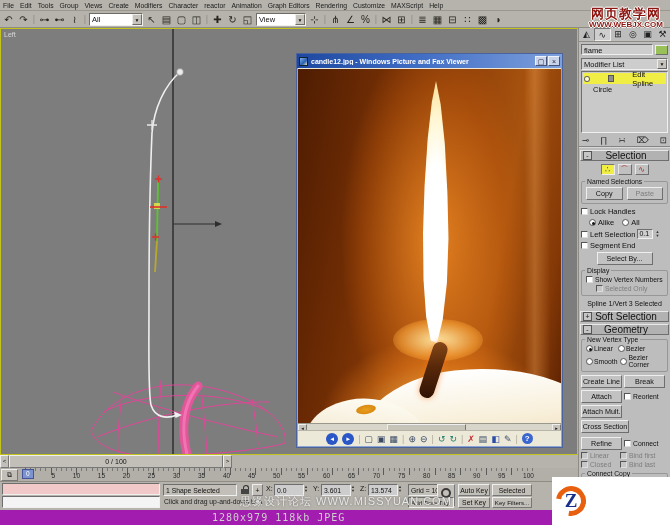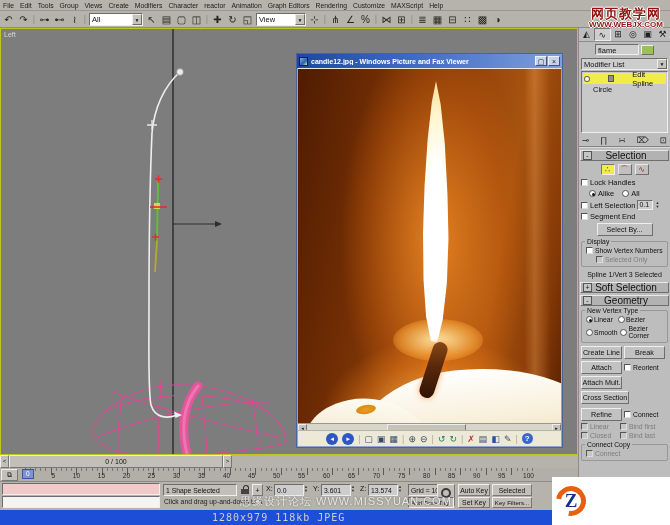--- a/index.html
+++ b/index.html
@@ -23,21 +23,21 @@
   
   .viewport { position:absolute; left:0; top:28px; width:578px; height:427px; background:#7d7d7d; border:1px solid #c3c31d; }
   .vplabel { position:absolute; left:3px; top:2px; font-size:7px; color:#d8d8d8; z-index:2; }
   .viewport svg { position:absolute; left:0; top:0; }
 
   
   .cmdpanel { position:absolute; left:578px; top:28px; width:92px; height:497px; background:#bdbdbd; border-left:1px solid #8f8c84; overflow:hidden; font-size:7.5px; }
   .tabs { display:flex; height:14px; border-bottom:1px solid #8f8c84; }
   .tabs span { flex:1; text-align:center; font-size:9px; line-height:13px; color:#222; }
   [data-name="tab-modify"] { background:#cecece; border:1px solid; border-color:#777 #eee #eee #777; }
-  .namerow { display:flex; align-items:center; gap:2px; padding:2px 16px; }
+  .namerow { display:flex; align-items:center; gap:2px; padding:2px 2px; }
   .namefield { flex:1; height:11px; background:#cdcdcd; border:1px solid; border-color:#6e6e6e #efefef #efefef #6e6e6e; font-size:7.5px; padding:1px 2px; }
   .colorswatch { width:13px; height:10px; background:#9ac05a; border:1px solid; border-color:#efefef #6e6e6e #6e6e6e #efefef; }
   .modlist { margin:1px 2px; height:12px; background:#cdcdcd; border:1px solid; border-color:#6e6e6e #efefef #efefef #6e6e6e; display:flex; align-items:center; padding-left:2px; font-size:7.5px; }
   .modlist .dda { margin-left:auto; width:10px; height:10px; background:#c6c3bc; border:1px solid; border-color:#eee #666 #666 #eee; font-size:5px; text-align:center; line-height:9px; }
   .stack { margin:1px 2px; height:62px; background:#c9c9c9; border:1px solid; border-color:#6e6e6e #efefef #efefef #6e6e6e; padding:1px; }
   .stackrow { display:flex; align-items:center; gap:18px; height:11px; padding:0 1px; }
   .stackrow.sel { background:#f0ee45; }
   .bulb { width:6px; height:6px; border-radius:50%; background:#fdfdd0; border:1px solid #666; }
   .modico { width:7px; height:7px; background:#8f8f8f; border:1px solid #555; }
   .stackrow .lbl { font-size:7.5px; }
@@ -118,21 +118,21 @@
   .wfield { background:#cdcdcd; border:1px solid; border-color:#6e6e6e #efefef #efefef #6e6e6e; font-size:6.8px; display:flex; align-items:center; padding:0 2px; }
   .raised { background:#c2bfb8; border:1px solid; border-color:#eee #777 #777 #eee; font-size:6.8px; display:flex; align-items:center; justify-content:center; }
   .coordlbl { position:absolute; font-size:7px; top:3px; }
   .lockicon { position:absolute; width:9px; height:10px; }
   .lockicon::before { content:""; position:absolute; left:2px; top:0; width:4px; height:4px; border:1.4px solid #333; border-bottom:none; border-radius:3px 3px 0 0; }
   .lockicon::after { content:""; position:absolute; left:0; top:4px; width:8px; height:5px; background:#444; }
   .keybtn { position:absolute; left:437px; top:2px; width:18px; height:22px; background:#c2bfb8; border:1px solid; border-color:#eee #777 #777 #eee; }
   .keybtn::before { content:""; position:absolute; left:3px; top:3px; width:6px; height:6px; border:2px solid #3a3a3a; border-radius:50%; }
   .keybtn::after { content:""; position:absolute; left:8px; top:10px; width:2px; height:8px; background:#3a3a3a; box-shadow:2px 3px 0 -0.5px #3a3a3a, 2px 6px 0 -0.5px #3a3a3a; transform:rotate(35deg); }
   .prompt { position:absolute; left:164px; top:16px; font-size:6.8px; color:#222; white-space:nowrap; }
-  .blackbar { position:absolute; left:0; top:510px; width:578px; height:15px; background:#1d4ed8; }
+  .blackbar { position:absolute; left:0; top:510px; width:578px; height:15px; background:#a21caf; }
   .blackbar span { position:absolute; left:212px; top:2px; font-family:"DejaVu Sans Mono",monospace; font-size:10px; color:#cfcfcf; letter-spacing:1px; }
 
   
   .wm-webjx { position:absolute; left:584px; top:7px; width:84px; text-align:center; z-index:50; line-height:1.05; }
   .wm-webjx .cn { font-size:13px; font-weight:bold; color:#8b1510; text-shadow:-1px 0 #fff,1px 0 #fff,0 -1px #fff,0 1px #fff; letter-spacing:1px; }
   .wm-webjx .url { font-size:8px; font-weight:bold; color:#8b1510; text-shadow:-1px 0 #fff,1px 0 #fff,0 -1px #fff,0 1px #fff; }
   .wm-missyuan { position:absolute; left:240px; top:494px; z-index:40; font-size:11px; font-weight:normal; color:rgba(240,240,240,.92); letter-spacing:1px; white-space:nowrap; text-shadow:0 0 2px rgba(90,90,90,.9); }
   .wm-here { position:absolute; right:0; top:477px; width:118px; height:48px; background:#fff; z-index:60; display:flex; align-items:center; padding:2px; gap:3px; }
   .here-logo { position:relative; width:34px; height:34px; flex:none; }
   .here-ring { position:absolute; inset:2px; border:5px solid #e8600f; border-left-color:transparent; border-radius:50%; transform:rotate(-35deg); }
@@ -256,20 +256,27 @@
 
   <div class="rollout" data-name="rollout-selection">
     <span class="rsign" data-name="collapse-icon">-</span>
     <span class="rtitle">Selection</span>
   </div>
   <div class="sobjrow" data-name="subobject-row">
     <span class="sobj on" data-name="vertex-subobject-icon">∴</span>
     <span class="sobj" data-name="segment-subobject-icon">⌒</span>
     <span class="sobj" data-name="spline-subobject-icon">∿</span>
   </div>
+  <div class="group" data-name="named-selections-group">
+    <span class="glabel">Named Selections</span>
+    <div class="row" style="justify-content:center;gap:4px;">
+      <span class="btn half" data-name="copy-button">Copy</span>
+      <span class="btn half dis" data-name="paste-button">Paste</span>
+    </div>
+  </div>
   <div class="row">
       <span class="chk" data-name="lock-handles-checkbox"></span>
       <span>Lock Handles</span>
     </div>
   <div class="row" style="padding-left:10px;">
     <span class="rad on" data-name="alike-radio"></span>
       <span>Alike</span>
     <span class="rad" data-name="all-radio" style="margin-left:6px;"></span>
       <span>All</span>
   </div>

